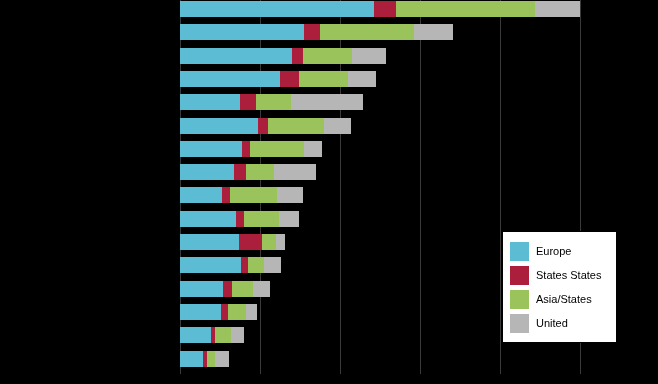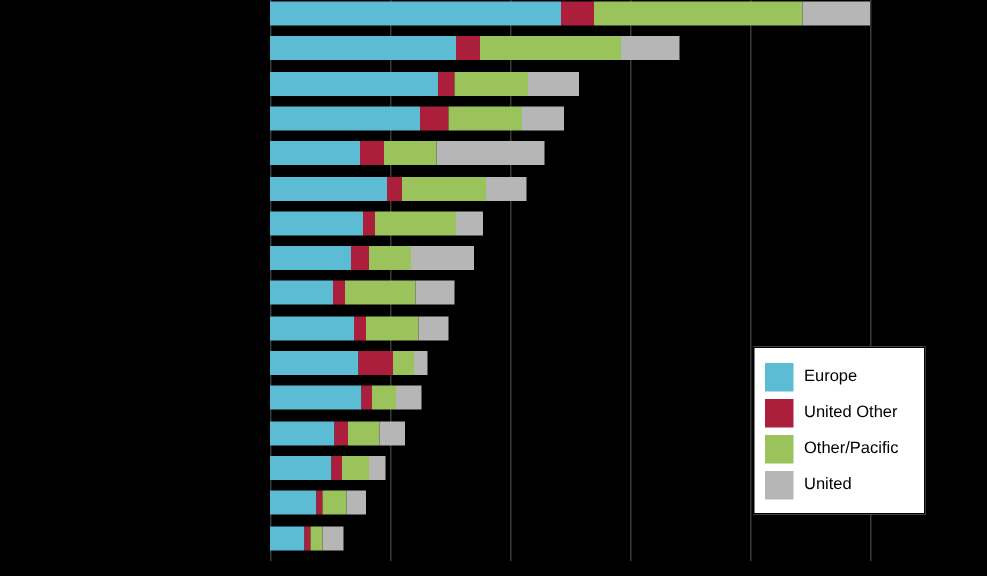--- a/index.html
+++ b/index.html
@@ -121,25 +121,25 @@
     </div>
 
   <div id="legend">
 
   <div class="legend-item">
         <span class="legend-swatch" style="background: rgb(91, 188, 212);"></span>
         <span class="legend-label">Europe</span>
       </div>
       <div class="legend-item">
         <span class="legend-swatch" style="background: rgb(171, 31, 60);"></span>
-        <span class="legend-label">United Other</span>
+        <span class="legend-label">States States</span>
       </div>
       <div class="legend-item">
         <span class="legend-swatch" style="background: rgb(155, 195, 92);"></span>
-        <span class="legend-label">Other/Pacific</span>
+        <span class="legend-label">Asia/States</span>
       </div>
       <div class="legend-item">
         <span class="legend-swatch" style="background: rgb(182, 182, 182);"></span>
         <span class="legend-label">United</span>
       </div>
     </div>
 
 </div>
 
 </body></html>

